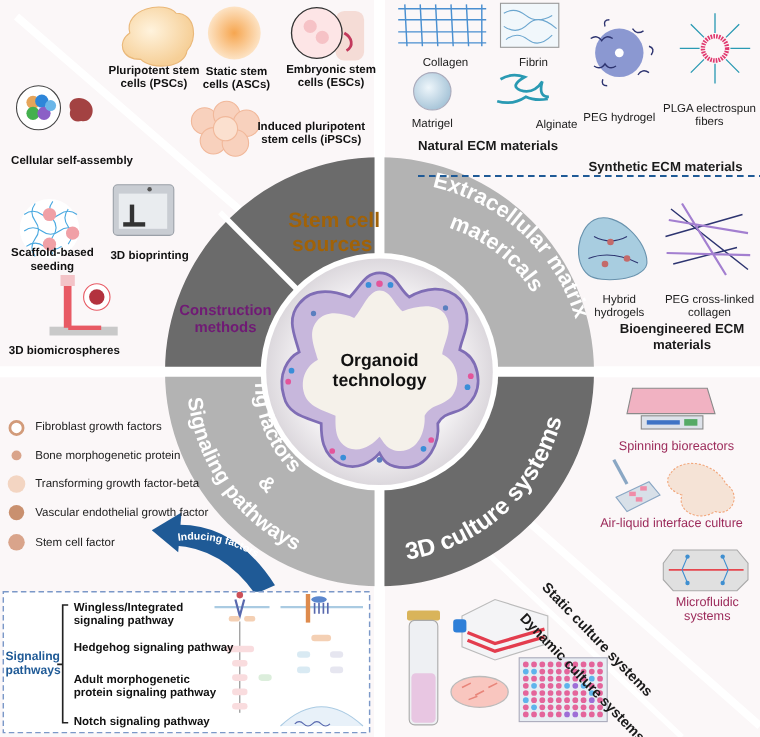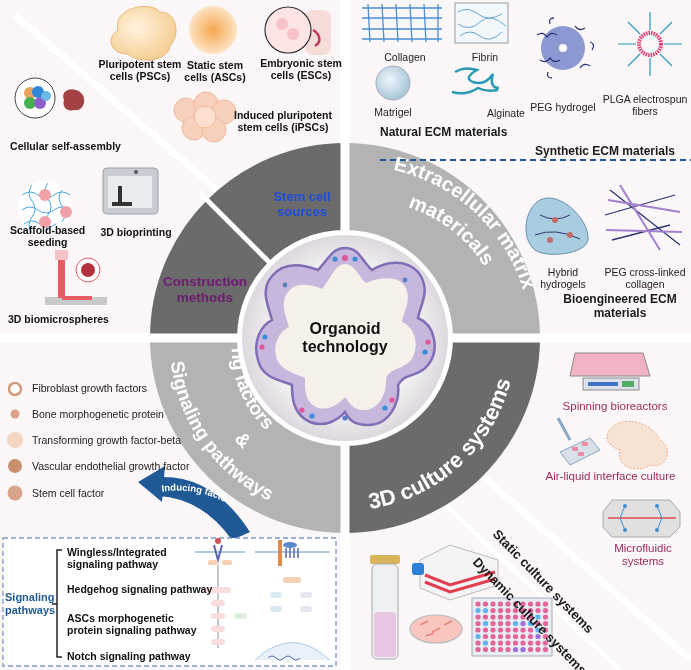--- a/index.html
+++ b/index.html
@@ -364,21 +364,21 @@
       <circle cx="500.5" cy="649.5" r="2.6" fill="#e4659b"></circle>
       <circle cx="508" cy="649.5" r="2.6" fill="#e4659b"></circle>
       <circle cx="515.5" cy="649.5" r="2.6" fill="#9d6ed6"></circle>
       <circle cx="523" cy="649.5" r="2.6" fill="#9d6ed6"></circle>
       <circle cx="530.5" cy="649.5" r="2.6" fill="#e4659b"></circle>
       <circle cx="538" cy="649.5" r="2.6" fill="#e4659b"></circle>
       <circle cx="545.5" cy="649.5" r="2.6" fill="#e4659b"></circle>
     </g>
 </svg>
 
-<div class="t b" style="left:262px;top:190px;width:80px;font-size:13px;color:#1d4ed8;">
+<div class="t b" style="left:262px;top:190px;width:80px;font-size:19px;color:#a16207;">
   <div>Stem cell</div>
   <div>sources</div>
 </div>
 <div class="t b" style="left:160px;top:274px;width:90px;font-size:13.5px;color:#701a75;">
   <div>Construction</div>
   <div>methods</div>
 </div>
 
 <div class="t b" style="left:295px;top:320px;width:100px;font-size:16px;color:#111;">
   <div>Organoid</div>
@@ -445,21 +445,21 @@
 <div class="t b" style="left:5px;top:591px;text-align:left;font-size:11px;color:#1f5a96;">
   <div>Signaling</div>
     <div>pathways</div>
 </div>
 <div class="t lbl-bold" style="left:67px;top:546px;text-align:left;">
   <div>Wingless/Integrated</div>
     <div>signaling pathway</div>
 </div>
 <div class="t lbl-bold" style="left:67px;top:583px;text-align:left;">Hedgehog signaling pathway</div>
 <div class="t lbl-bold" style="left:67px;top:612px;text-align:left;">
-  <div>ASCs morphogenetic</div>
+  <div>Adult morphogenetic</div>
     <div>protein signaling pathway</div>
 </div>
 <div class="t lbl-bold" style="left:67px;top:650px;text-align:left;">Notch signaling pathway</div>
 
 <div class="t maroon" style="left:555px;top:400px;width:120px;">Spinning bioreactors</div>
 <div class="t maroon" style="left:533px;top:470px;width:155px;">Air-liquid interface culture</div>
 <div class="t maroon" style="left:608px;top:542px;width:70px;">
   <div>Microfluidic</div>
     <div>systems</div>
 </div>

